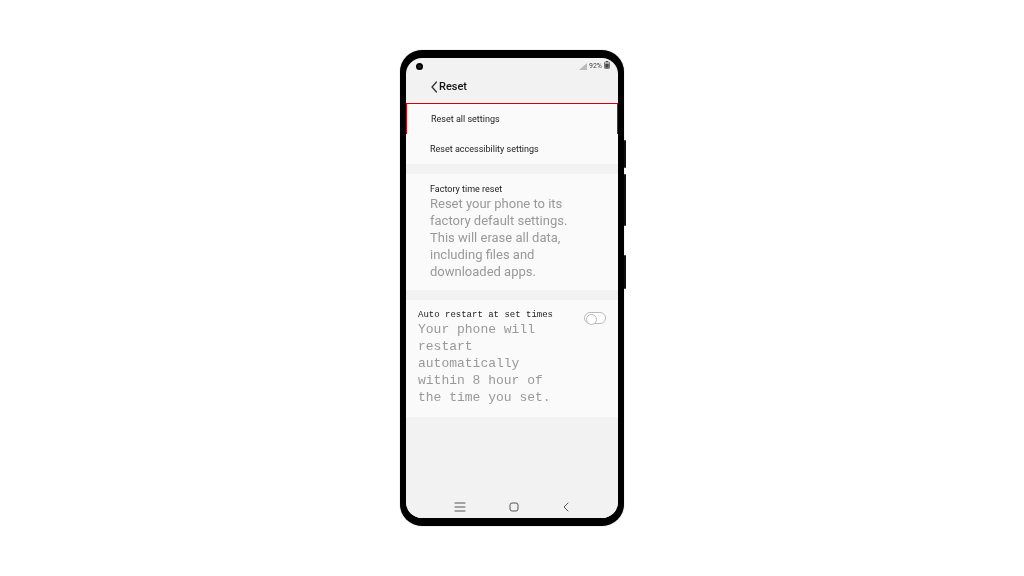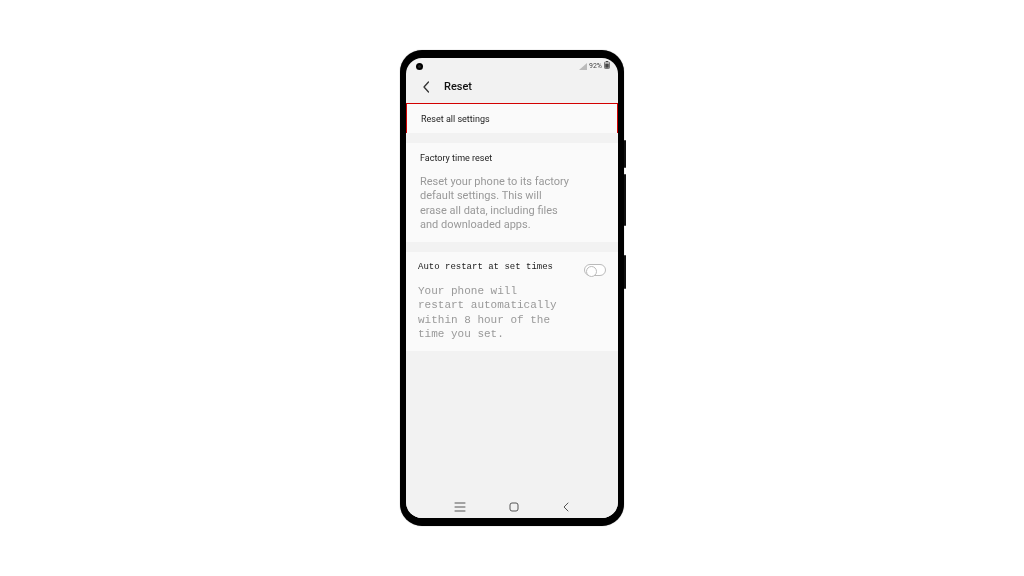--- a/index.html
+++ b/index.html
@@ -49,43 +49,43 @@
     }
     .camera::after {
       content: ""; position: absolute;
       width: 3px; height: 3px; border-radius: 50%;
       background: #222; top: 2px; left: 2px;
     }
     .status-right { display: flex; align-items: center; gap: 2px; }
     .signal-icon svg { display: block; }
     .header {
       display: flex; align-items: center;
-      padding: 6px 10px 10px 16px;
-      gap: 13px;
+      padding: 6px 10px 10px 24px;
+      gap: 0;
       background: #f2f2f2;
     }
     .back-chevron svg { display: block; }
     .header-title {
       font-size: 11px; color: #111; font-weight: 500;
     }
     .list-section {
       background: #fafafa;
     }
     .list-item {
-      padding: 10px 14px;
+      padding: 10px 24px;
       background: #fafafa;
       border-bottom: 1px solid #eeeeee;
     }
     .list-item:last-child { border-bottom: none; }
     .item-title {
       font-size: 9px; color: #222;
     }
     .item-sub {
-      font-size: 11px; color: #999; line-height: 1.3;
-      margin-top: 12px;
+      font-size: 13px; color: #999; line-height: 1.3;
+      margin-top: 2px;
       max-width: 150px;
     }
     .highlighted {
       border: 1.5px solid #d30000;
       margin: 0 0 -1px 0;
     }
     .gap {
       height: 10px; background: #f2f2f2;
     }
     .toggle-row {
@@ -155,20 +155,23 @@
             <path d="M6.5 1 L2 6 L6.5 11" fill="none" stroke="#333" stroke-width="1.3" stroke-linecap="round" stroke-linejoin="round"></path>
           </svg>
       </span>
       <span class="header-title">Reset</span>
     </div>
 
     <div class="list-section">
       <div class="list-item highlighted">
         <div class="item-title">Reset all settings</div>
       </div>
+      <div class="list-item">
+        <div class="item-title">Reset accessibility settings</div>
+      </div>
     </div>
 
     <div class="gap"></div>
 
     <div class="list-section">
       <div class="list-item">
         <div class="item-title">Factory time reset</div>
         <div class="item-sub">Reset your phone to its factory default settings. This will erase all data, including files and downloaded apps.</div>
       </div>
     </div>

